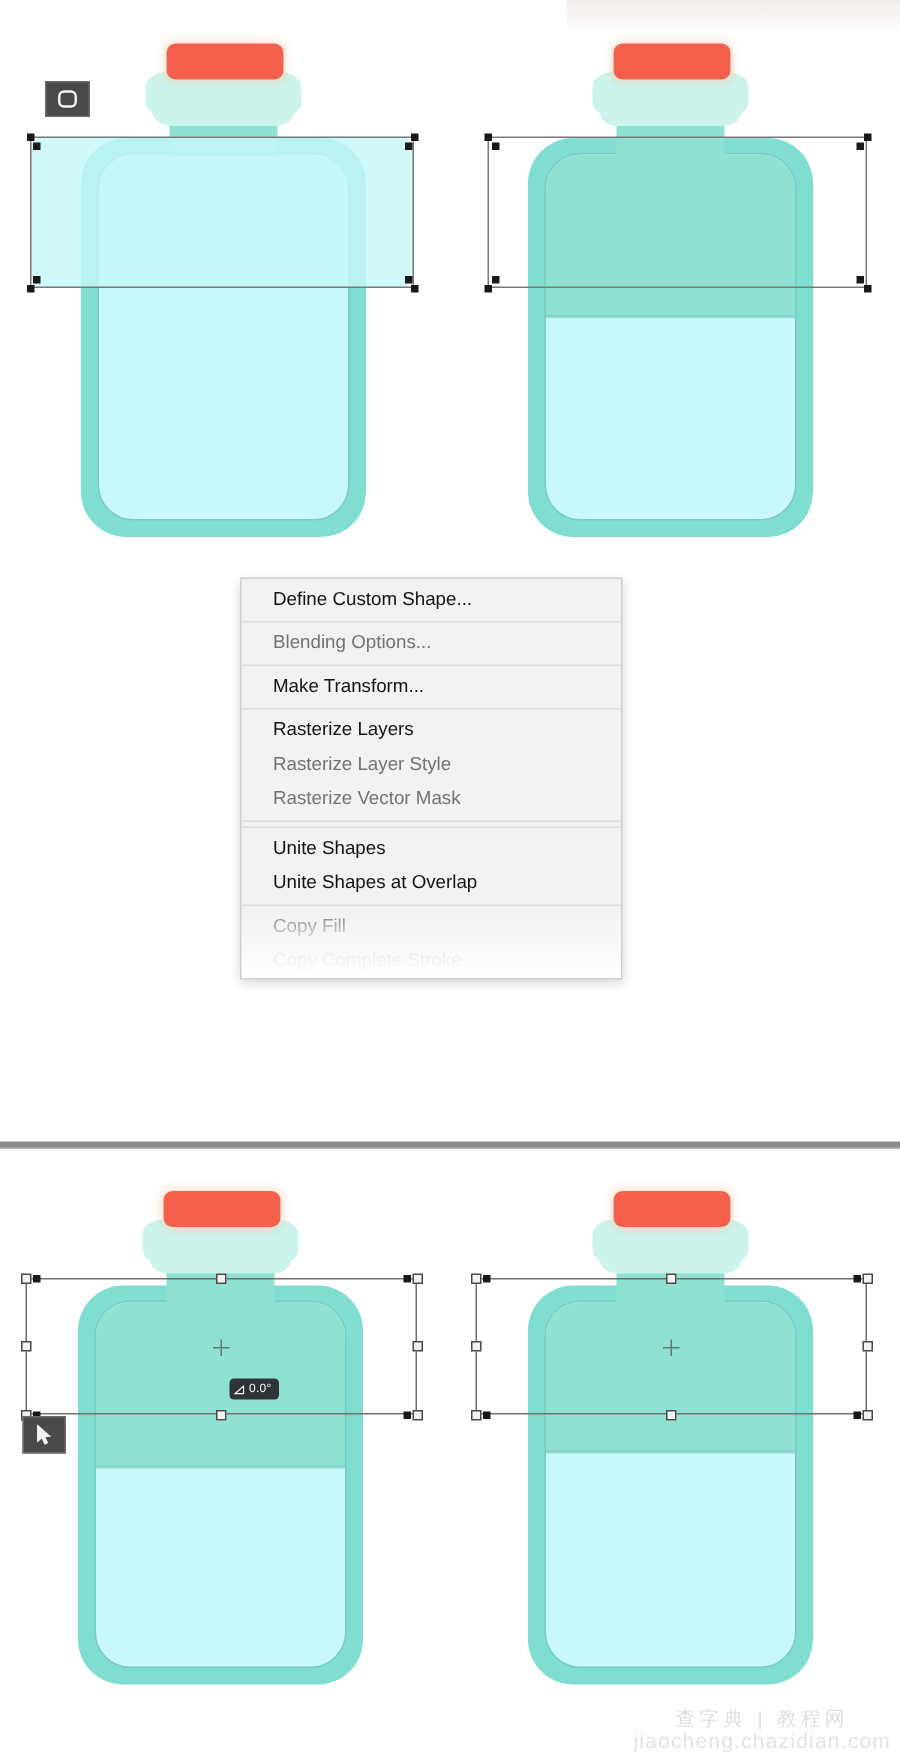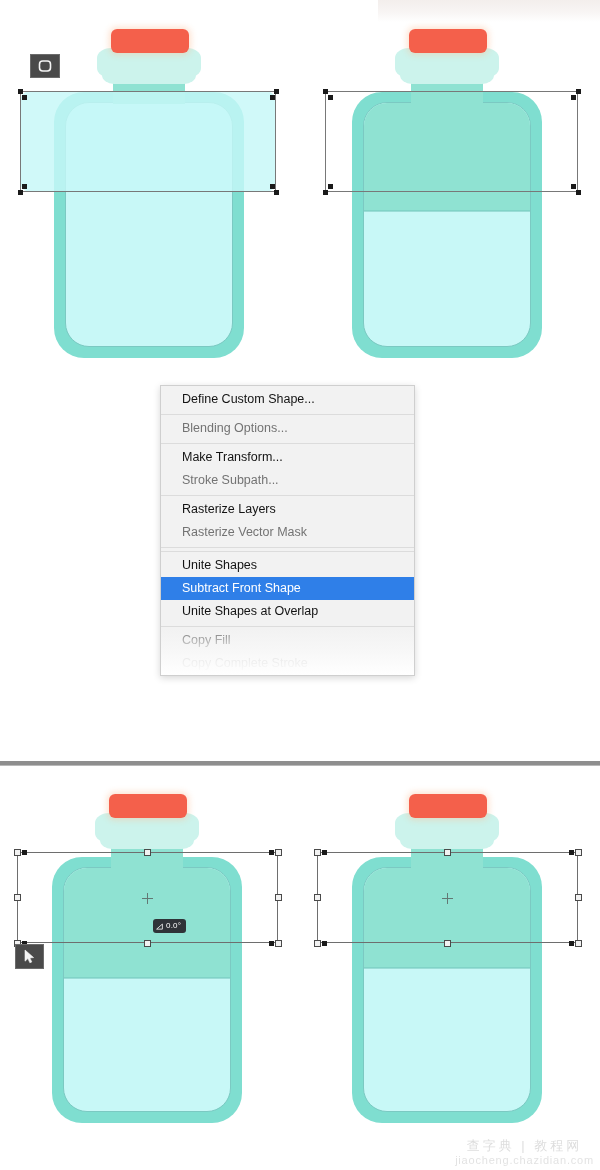--- a/index.html
+++ b/index.html
@@ -238,21 +238,21 @@
     user-select: none;
   }
   .wm-cn {
     font-size: 13px;
     color: #9a9a9a;
     letter-spacing: 3px;
     line-height: 19px;
     font-family: Liberation Sans, sans-serif;
   }
   .wm-url {
-    font-size: 11px;
+    font-size: 14px;
     color: #a8a8a8;
     letter-spacing: .8px;
     line-height: 11px;
   }
 </style>
 </head>
 <body>
 
 <div class="stage">
 
@@ -313,31 +313,30 @@
 
   <div class="ctx-menu">
 
     <div class="mi">Define Custom Shape...</div>
     <div class="sep"></div>
 
     <div class="mi disabled">Blending Options...</div>
     <div class="sep"></div>
 
     <div class="mi">Make Transform...</div>
-    <div class="mi disabled">Stroke Subpath...</div>
     <div class="sep"></div>
 
     <div class="mi">Rasterize Layers</div>
+    <div class="mi disabled">Rasterize Layer Style</div>
     <div class="mi disabled">Rasterize Vector Mask</div>
     <div class="sep"></div>
 
     <div class="sep"></div>
 
     <div class="mi">Unite Shapes</div>
-    <div class="mi active">Subtract Front Shape</div>
     <div class="mi">Unite Shapes at Overlap</div>
     <div class="sep"></div>
 
     <div class="mi disabled">Copy Fill</div>
     <div class="mi disabled">Copy Complete Stroke</div>
 
     <div class="ctx-fade"></div>
   </div>
 
   <div class="divider" style="top:761px;"></div>

